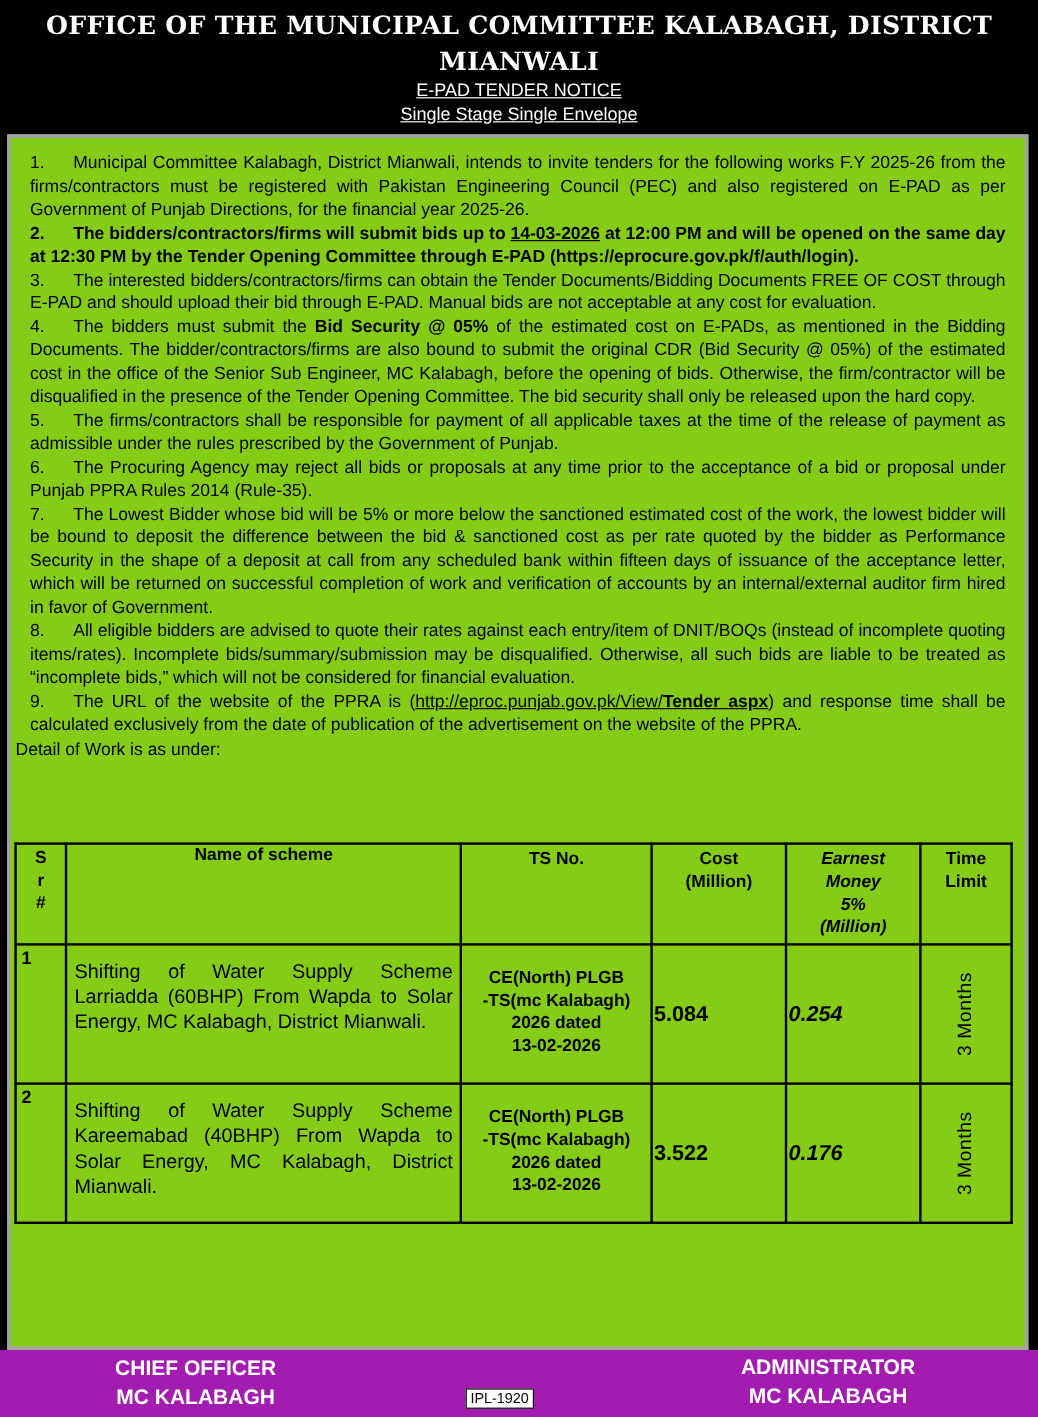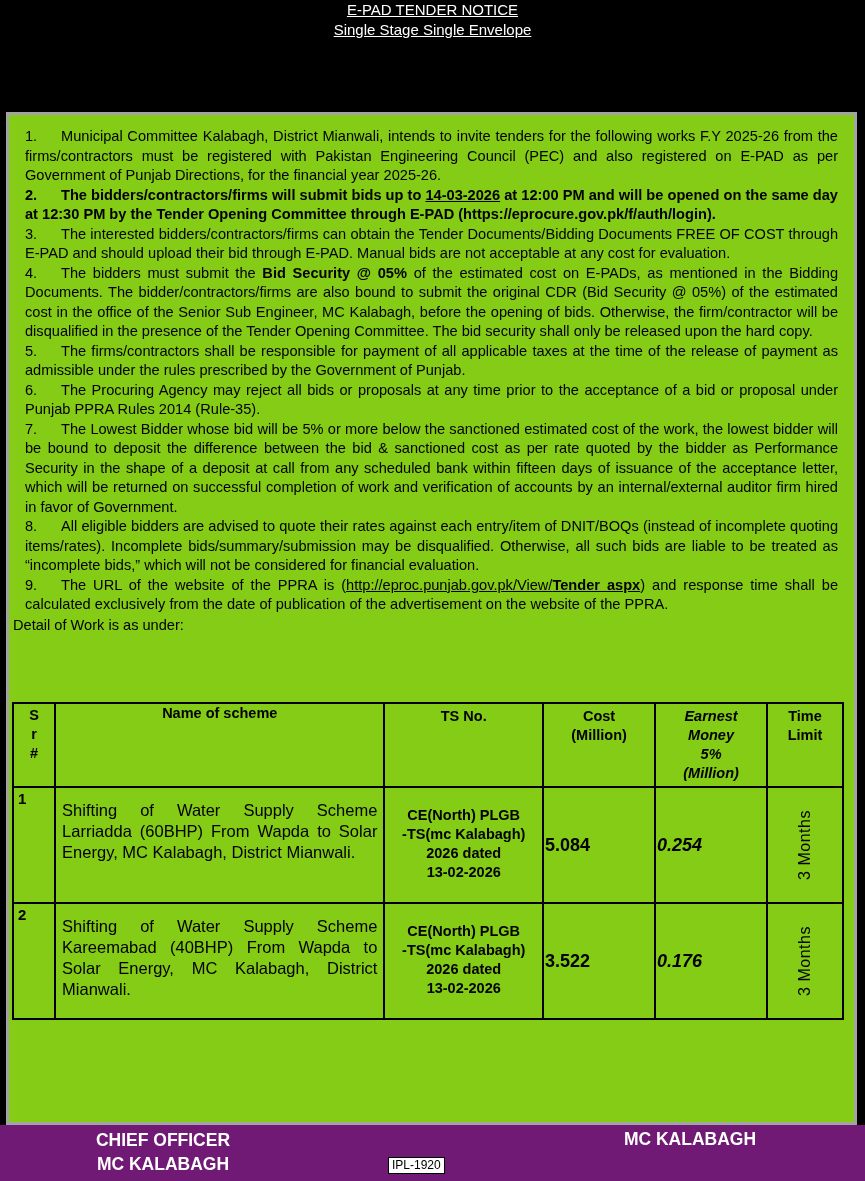--- a/index.html
+++ b/index.html
@@ -21,30 +21,34 @@
   td { font-size:15px; }
   .sr { width:33px; font-weight:bold; text-align:left; padding:2px 4px; }
   .name { width:324px; padding:0 6px; }
   .name-txt { font-size:16.5px; line-height:21px; text-align:justify; margin-top:12px; }
   .ts { width:156px; text-align:center; font-size:14.5px; font-weight:bold; line-height:19px; padding-top:18px; }
   .num-cell { vertical-align:middle; text-align:left; font-weight:bold; font-size:18px; }
   .cost { width:108px; } .earn { width:108px;font-style:italic; }
   .time { width:70px; vertical-align:middle; text-align:center; }
   .vert { display:inline-block; transform:rotate(-90deg); white-space:nowrap; font-size:16px; letter-spacing:0.5px; }
   tr.row { height:116px; }
-  .footer { position:absolute; left:0; top:1125px; width:865px; height:56px; background:#701a75; color:#fff; font-weight:bold; }
+  .footer { position:absolute; left:0; top:1125px; width:865px; height:56px; background:#a21caf; color:#fff; font-weight:bold; }
   .sig { position:absolute; text-align:center; font-size:17.5px; line-height:24px; }
   .sig-left { left:78px; top:3px; width:170px; }
   .sig-right { left:595px; top:2px; width:190px; }
   .ipl { position:absolute; left:388px; top:32px; background:#fff; color:#000; font-size:12px; font-weight:normal; padding:0 3px; line-height:15px; border:1px solid #000; }
 </style>
 </head>
 <body>
 
 <div class="header">
+  <div class="h-title">
+    <div>OFFICE OF THE MUNICIPAL COMMITTEE KALABAGH, DISTRICT</div>
+    <div>MIANWALI</div>
+  </div>
   <div class="h-sub">E-PAD TENDER NOTICE</div>
   <div class="h-sub">Single Stage Single Envelope</div>
 </div>
 
 <div class="body">
   <div class="paras">
     <p class="para"><span class="num">1.</span><span>Municipal Committee Kalabagh, District Mianwali, intends to invite tenders for the following works F.Y 2025-26 from the firms/contractors must be registered with Pakistan Engineering Council (PEC) and also registered on E-PAD as per Government of Punjab Directions, for the financial year 2025-26.</span></p>
     <p class="para bold"><span class="num">2.</span><span>The bidders/contractors/firms will submit bids up to </span><span class="u">14-03-2026</span><span> at 12:00 PM and will be opened on the same day at 12:30 PM by the Tender Opening Committee through E-PAD (https://eprocure.gov.pk/f/auth/login).</span></p>
     <p class="para"><span class="num">3.</span><span>The interested bidders/contractors/firms can obtain the Tender Documents/Bidding Documents FREE OF COST through E-PAD and should upload their bid through E-PAD. Manual bids are not acceptable at any cost for evaluation.</span></p>
     <p class="para"><span class="num">4.</span><span>The bidders must submit the </span><span class="b">Bid Security @ 05%</span><span> of the estimated cost on E-PADs, as mentioned in the Bidding Documents. The bidder/contractors/firms are also bound to submit the original CDR (Bid Security @ 05%) of the estimated cost in the office of the Senior Sub Engineer, MC Kalabagh, before the opening of bids. Otherwise, the firm/contractor will be disqualified in the presence of the Tender Opening Committee. The bid security shall only be released upon the hard copy.</span></p>
@@ -115,15 +119,16 @@
 </tbody>
   </table>
 
 <div class="footer">
   <div class="sig sig-left">
     <div>CHIEF OFFICER</div>
     <div>MC KALABAGH</div>
   </div>
   <div class="ipl">IPL-1920</div>
   <div class="sig sig-right">
+    <div>ADMINISTRATOR</div>
     <div>MC KALABAGH</div>
   </div>
 </div>
 
 </body></html>

